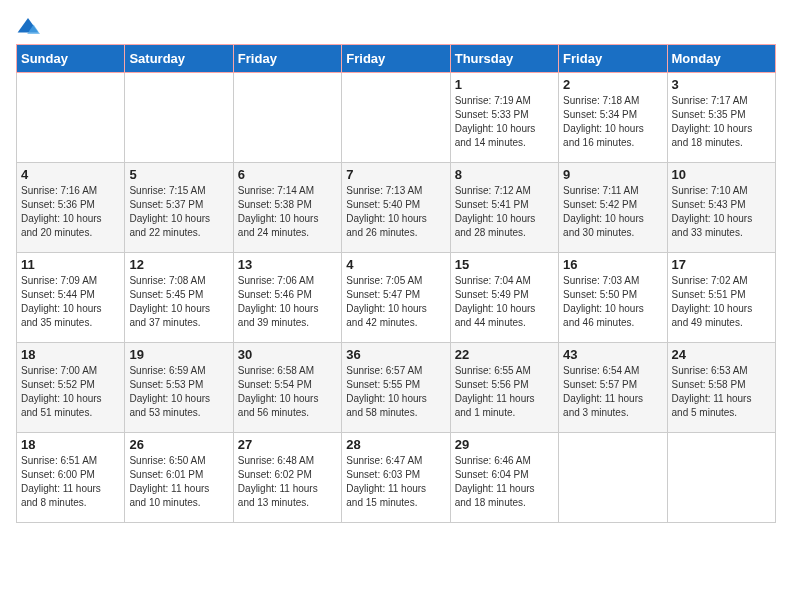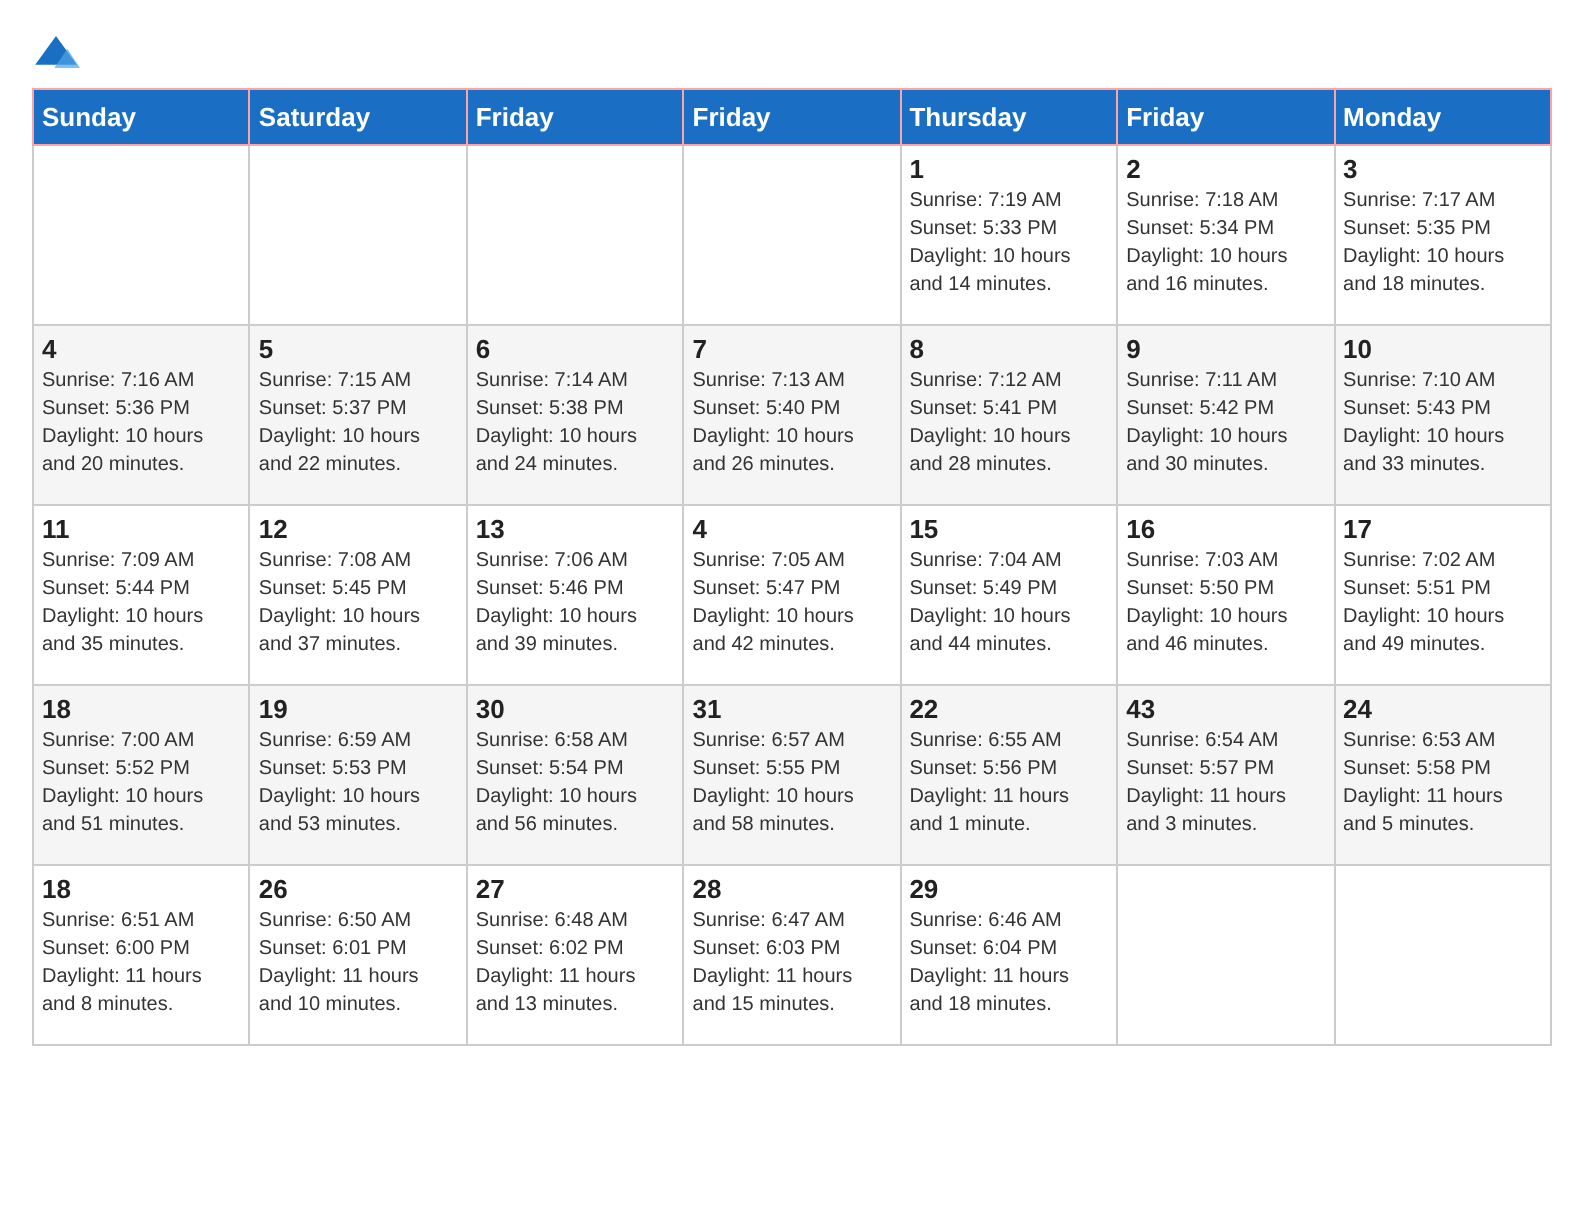--- a/index.html
+++ b/index.html
@@ -206,21 +206,21 @@
         </td>
         <td>
           <span class="day-num">19</span>
           <div class="day-info">Sunrise: 6:59 AM<br>Sunset: 5:53 PM<br>Daylight: 10 hours<br>and 53 minutes.</div>
         </td>
         <td>
           <span class="day-num">30</span>
           <div class="day-info">Sunrise: 6:58 AM<br>Sunset: 5:54 PM<br>Daylight: 10 hours<br>and 56 minutes.</div>
         </td>
         <td>
-          <span class="day-num">31</span>
+          <span class="day-num">36</span>
           <div class="day-info">Sunrise: 6:57 AM<br>Sunset: 5:55 PM<br>Daylight: 10 hours<br>and 58 minutes.</div>
         </td>
         <td>
           <span class="day-num">22</span>
           <div class="day-info">Sunrise: 6:55 AM<br>Sunset: 5:56 PM<br>Daylight: 11 hours<br>and 1 minute.</div>
         </td>
         <td>
           <span class="day-num">43</span>
           <div class="day-info">Sunrise: 6:54 AM<br>Sunset: 5:57 PM<br>Daylight: 11 hours<br>and 3 minutes.</div>
         </td>

